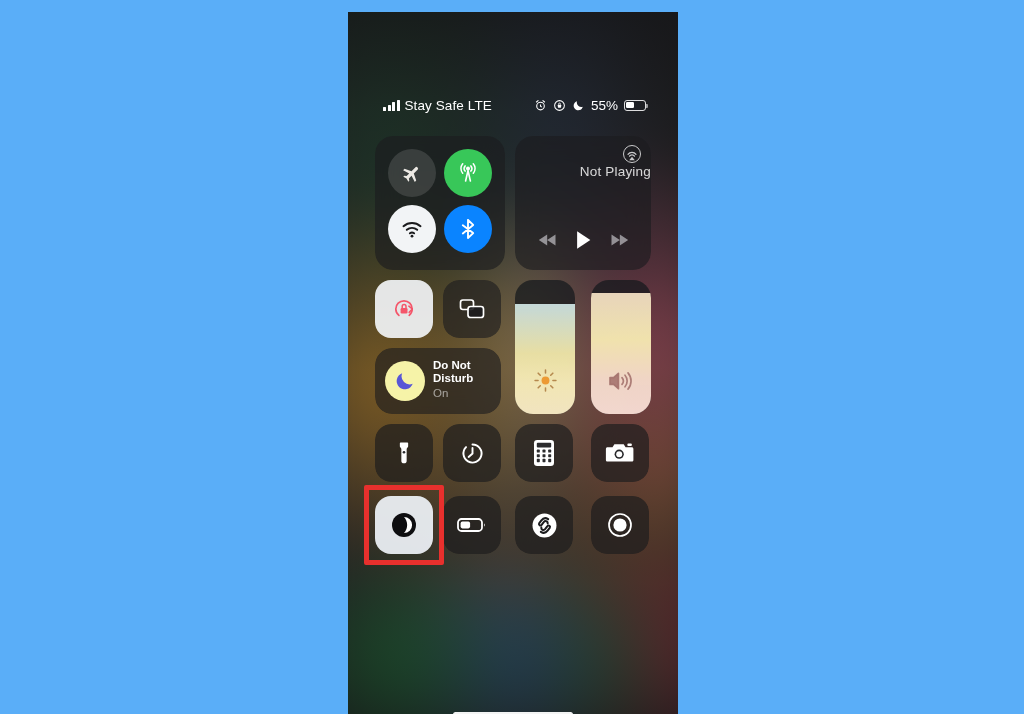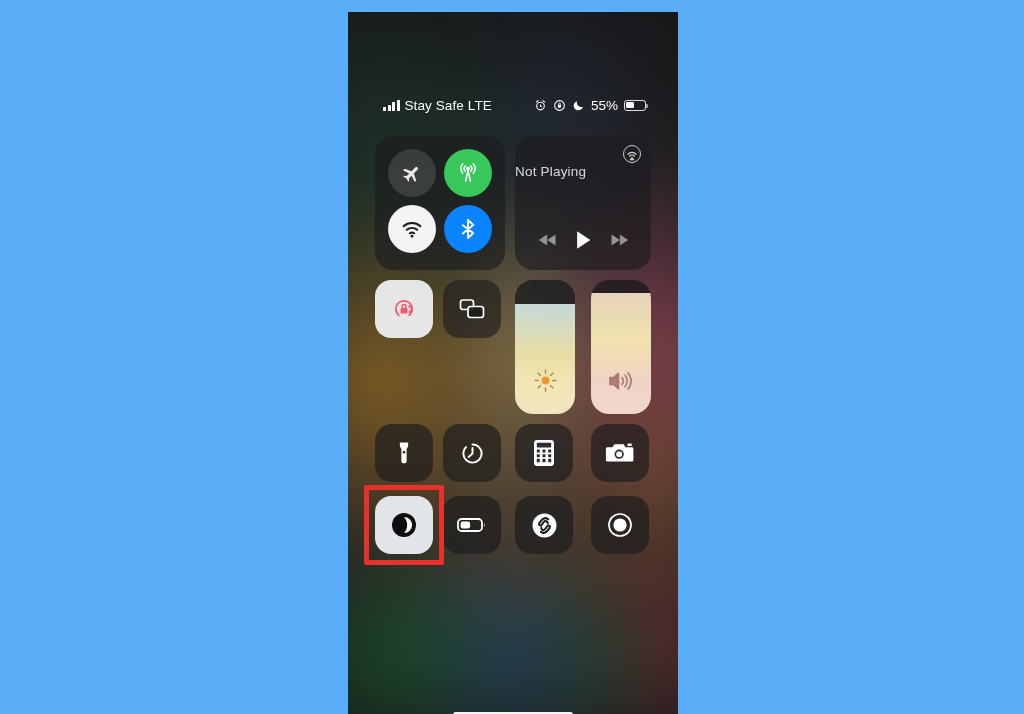--- a/index.html
+++ b/index.html
@@ -86,21 +86,21 @@
   .c-tl{left:13px; top:13px}.c-tr{left:69px; top:13px}
   .c-bl{left:13px; top:69px}.c-br{left:69px; top:69px}
   .off  { background:rgba(255,255,255,.13); }
   .green{ background:#38c759; }
   .white{ background:#f2f4f6; }
   .blue { background:#0a84ff; }
 
   
   #media { left:167px; top:124px; width:136px; height:134px; }
   .media-title {
-    position:absolute; left:0; right:0; top:28px; text-align:left;
+    position:absolute; left:0; right:0; top:28px; text-align:right;
     color:rgba(255,255,255,.82); font-size:13.5px; letter-spacing:.2px;
   }
   .airplay { position:absolute; right:9px; top:8px; width:20px; height:20px; opacity:.85; }
   .media-ctrls {
     position:absolute; left:0; right:0; bottom:20px;
     display:flex; align-items:center; justify-content:space-around; padding:0 14px;
   }
 
   
   #rotation  { left:27px;  top:268px; width:58px; height:58px; border-radius:16px; }
@@ -302,20 +302,37 @@
       <div class="mod-in sq-center">
         <span>
           <svg width="30" height="26" viewBox="0 0 30 26" fill="none" stroke="#fff" stroke-width="1.7">
             <rect x="3.5" y="4" width="13" height="9.5" rx="2.4"></rect>
             <rect x="11" y="10.5" width="15.5" height="11" rx="2.6" fill="rgba(28,28,30,.9)"></rect>
           </svg>
         </span>
       </div>
     </div>
 
+    <div class="module" id="dnd">
+      <div class="mod-bg"></div>
+      <div class="mod-in">
+        <div class="dnd-circle">
+          <span>
+            <svg width="22" height="22" viewBox="0 0 24 24">
+              <path d="M20.4 15.1A8.9 8.9 0 0 1 8.9 3.6a9 9 0 1 0 11.5 11.5Z" fill="#5856d6"></path>
+            </svg>
+          </span>
+        </div>
+        <div class="dnd-txt">
+          <div class="t1">Do Not</div>
+          <div class="t1">Disturb</div>
+          <div class="t2">On</div>
+        </div>
+      </div>
+    </div>
 
     <div class="slider" id="brightness">
       <div class="sl-track"></div>
       <div class="sl-fill" style="height: 82%;"></div>
       <div class="sl-icon">
         <svg width="27" height="27" viewBox="0 0 28 28" fill="none" stroke="rgba(170,120,60,.85)" stroke-width="1.6" stroke-linecap="round">
           <circle cx="14" cy="14" r="4.1" fill="rgba(235,150,45,.95)" stroke="none"></circle>
           <path d="M14 3.2v3.1M14 21.7v3.1M3.2 14h3.1M21.7 14h3.1M6.4 6.4l2.2 2.2M19.4 19.4l2.2 2.2M21.6 6.4l-2.2 2.2M8.6 19.4l-2.2 2.2"></path>
         </svg>
       </div>

